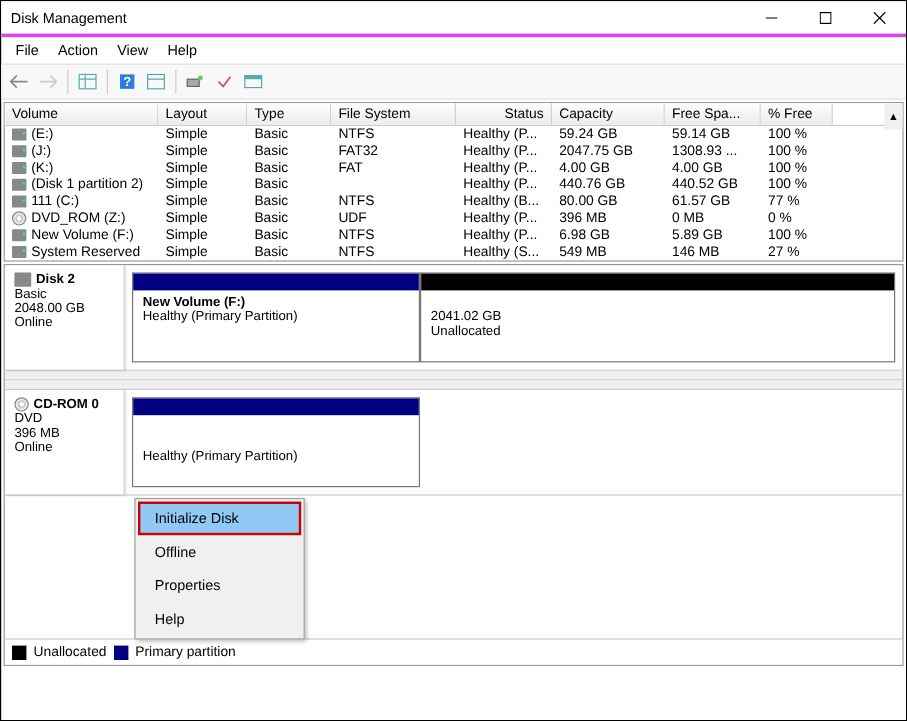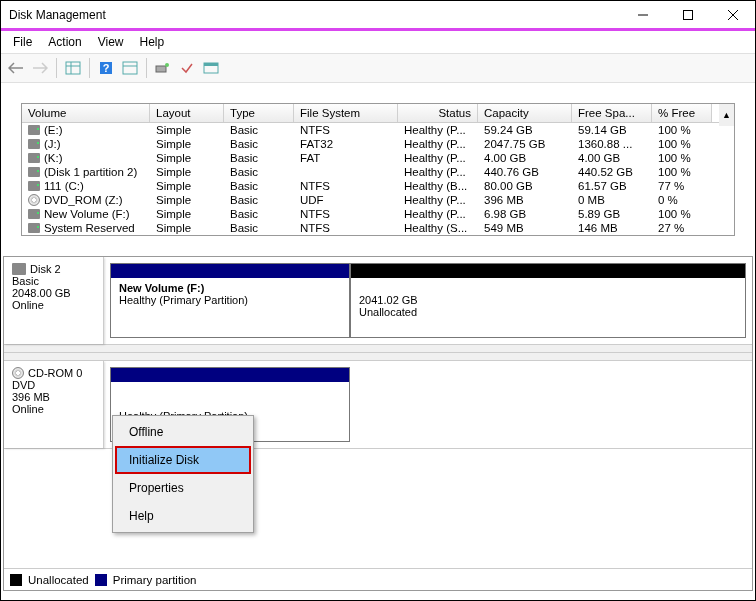--- a/index.html
+++ b/index.html
@@ -10,34 +10,34 @@
 .titlebar .winbtn { width: 45px; height: 30px; display: flex; align-items: center; justify-content: center; }
 .titlebar .winbtn svg { width: 10px; height: 10px; }
 
 .menubar { height: 22px; display: flex; align-items: center; padding: 0 4px; font-size: 12px; }
 .menubar .menuitem { padding: 2px 8px; }
 
 .toolbar { height: 30px; display: flex; align-items: center; padding: 2px 4px; gap: 2px; border-top: 1px solid #e0e0e0; border-bottom: 1px solid #e0e0e0; background: #f8f8f8; }
 .toolbar .tbtn { width: 22px; height: 22px; display: flex; align-items: center; justify-content: center; border: 1px solid transparent; }
 .toolbar .sep { width: 1px; height: 20px; background: #ccc; margin: 0 3px; }
 
-.volume-list { border: 1px solid #999; margin: 20px; position: relative; }
+.volume-list { border: 1px solid #999; margin: 2px; position: relative; }
 .vl-header { display: flex; background: #fff; border-bottom: 1px solid #ccc; }
 .vl-header .col { font-size: 11.5px; padding: 3px 6px; border-right: 1px solid #d0d0d0; background: linear-gradient(#fdfdfd,#ececec); white-space: nowrap; overflow: hidden; }
 .vl-body .row { display: flex; font-size: 11.5px; }
 .vl-body .cell { padding: 1px 6px; white-space: nowrap; overflow: hidden; display: flex; align-items: center; gap: 4px; }
 .col-volume { width: 128px; } .col-layout { width: 74px; } .col-type { width: 70px; }
 .col-fs { width: 104px; } .col-status { width: 80px; text-align: right; } .col-cap { width: 94px; }
 .col-free { width: 80px; } .col-pct { width: 60px; }
 .vl-scroll { position: absolute; right: 0; top: 0; width: 15px; height: 22px; background: #f0f0f0; display: flex; align-items: center; justify-content: center; font-size: 9px; }
 
 .disk-map { margin: 2px; border: 1px solid #999; height: 335px; overflow: hidden; position: relative; }
 .disk-row { display: flex; border-bottom: 1px solid #ccc; min-height: 88px; }
 .disk-label { width: 100px; padding: 6px 8px; font-size: 11px; border-right: 1px solid #ccc; box-shadow: 1px 1px 2px rgba(0,0,0,0.15); background:#fff; position: relative; z-index: 2;}
-.disk-label .dname { font-weight: normal; display: flex; align-items: flex-end; gap: 4px; }
+.disk-label .dname { font-weight: bold; display: flex; align-items: flex-end; gap: 4px; }
 .disk-parts { flex: 1; display: flex; padding: 6px; gap: 0; }
 .part { border: 1px solid #777; font-size: 11px; padding: 4px 8px; display: flex; flex-direction: column; justify-content: flex-start; position: relative; }
 .part .topbar { position: absolute; left: 0; right: 0; top: 0; height: 14px; }
 .part .pcontent { margin-top: 14px; }
 .part .pname { font-weight: bold; }
 .tb-blue { background: #000080; }
 .tb-black { background: #000; }
 
 .spacer-row { height: 8px; background: #f0f0f0; border-bottom: 1px solid #ccc; }
 
@@ -167,21 +167,21 @@
       <div class="row">
         <div class="cell col-volume">
           <span class="drive-icon"></span>
           <span>(J:)</span>
         </div>
         <div class="cell col-layout">Simple</div>
         <div class="cell col-type">Basic</div>
         <div class="cell col-fs">FAT32</div>
         <div class="cell col-status">Healthy (P...</div>
         <div class="cell col-cap">2047.75 GB</div>
-        <div class="cell col-free">1360.88 ...</div>
+        <div class="cell col-free">1308.93 ...</div>
         <div class="cell col-pct">100 %</div>
       </div>
       <div class="row">
         <div class="cell col-volume">
           <span class="drive-icon"></span>
           <span>(K:)</span>
         </div>
         <div class="cell col-layout">Simple</div>
         <div class="cell col-type">Basic</div>
         <div class="cell col-fs">FAT</div>
@@ -318,17 +318,17 @@
 
   <div class="legend">
     <span class="sw" style="background:#000"></span>
     <span>Unallocated</span>
     <span class="sw" style="background:#000080"></span>
     <span>Primary partition</span>
   </div>
 </div>
 
 <div class="context-menu">
+  <div class="cmi hl">Initialize Disk</div>
   <div class="cmi">Offline</div>
-  <div class="cmi hl">Initialize Disk</div>
   <div class="cmi">Properties</div>
   <div class="cmi">Help</div>
 </div>
 
 </body></html>

